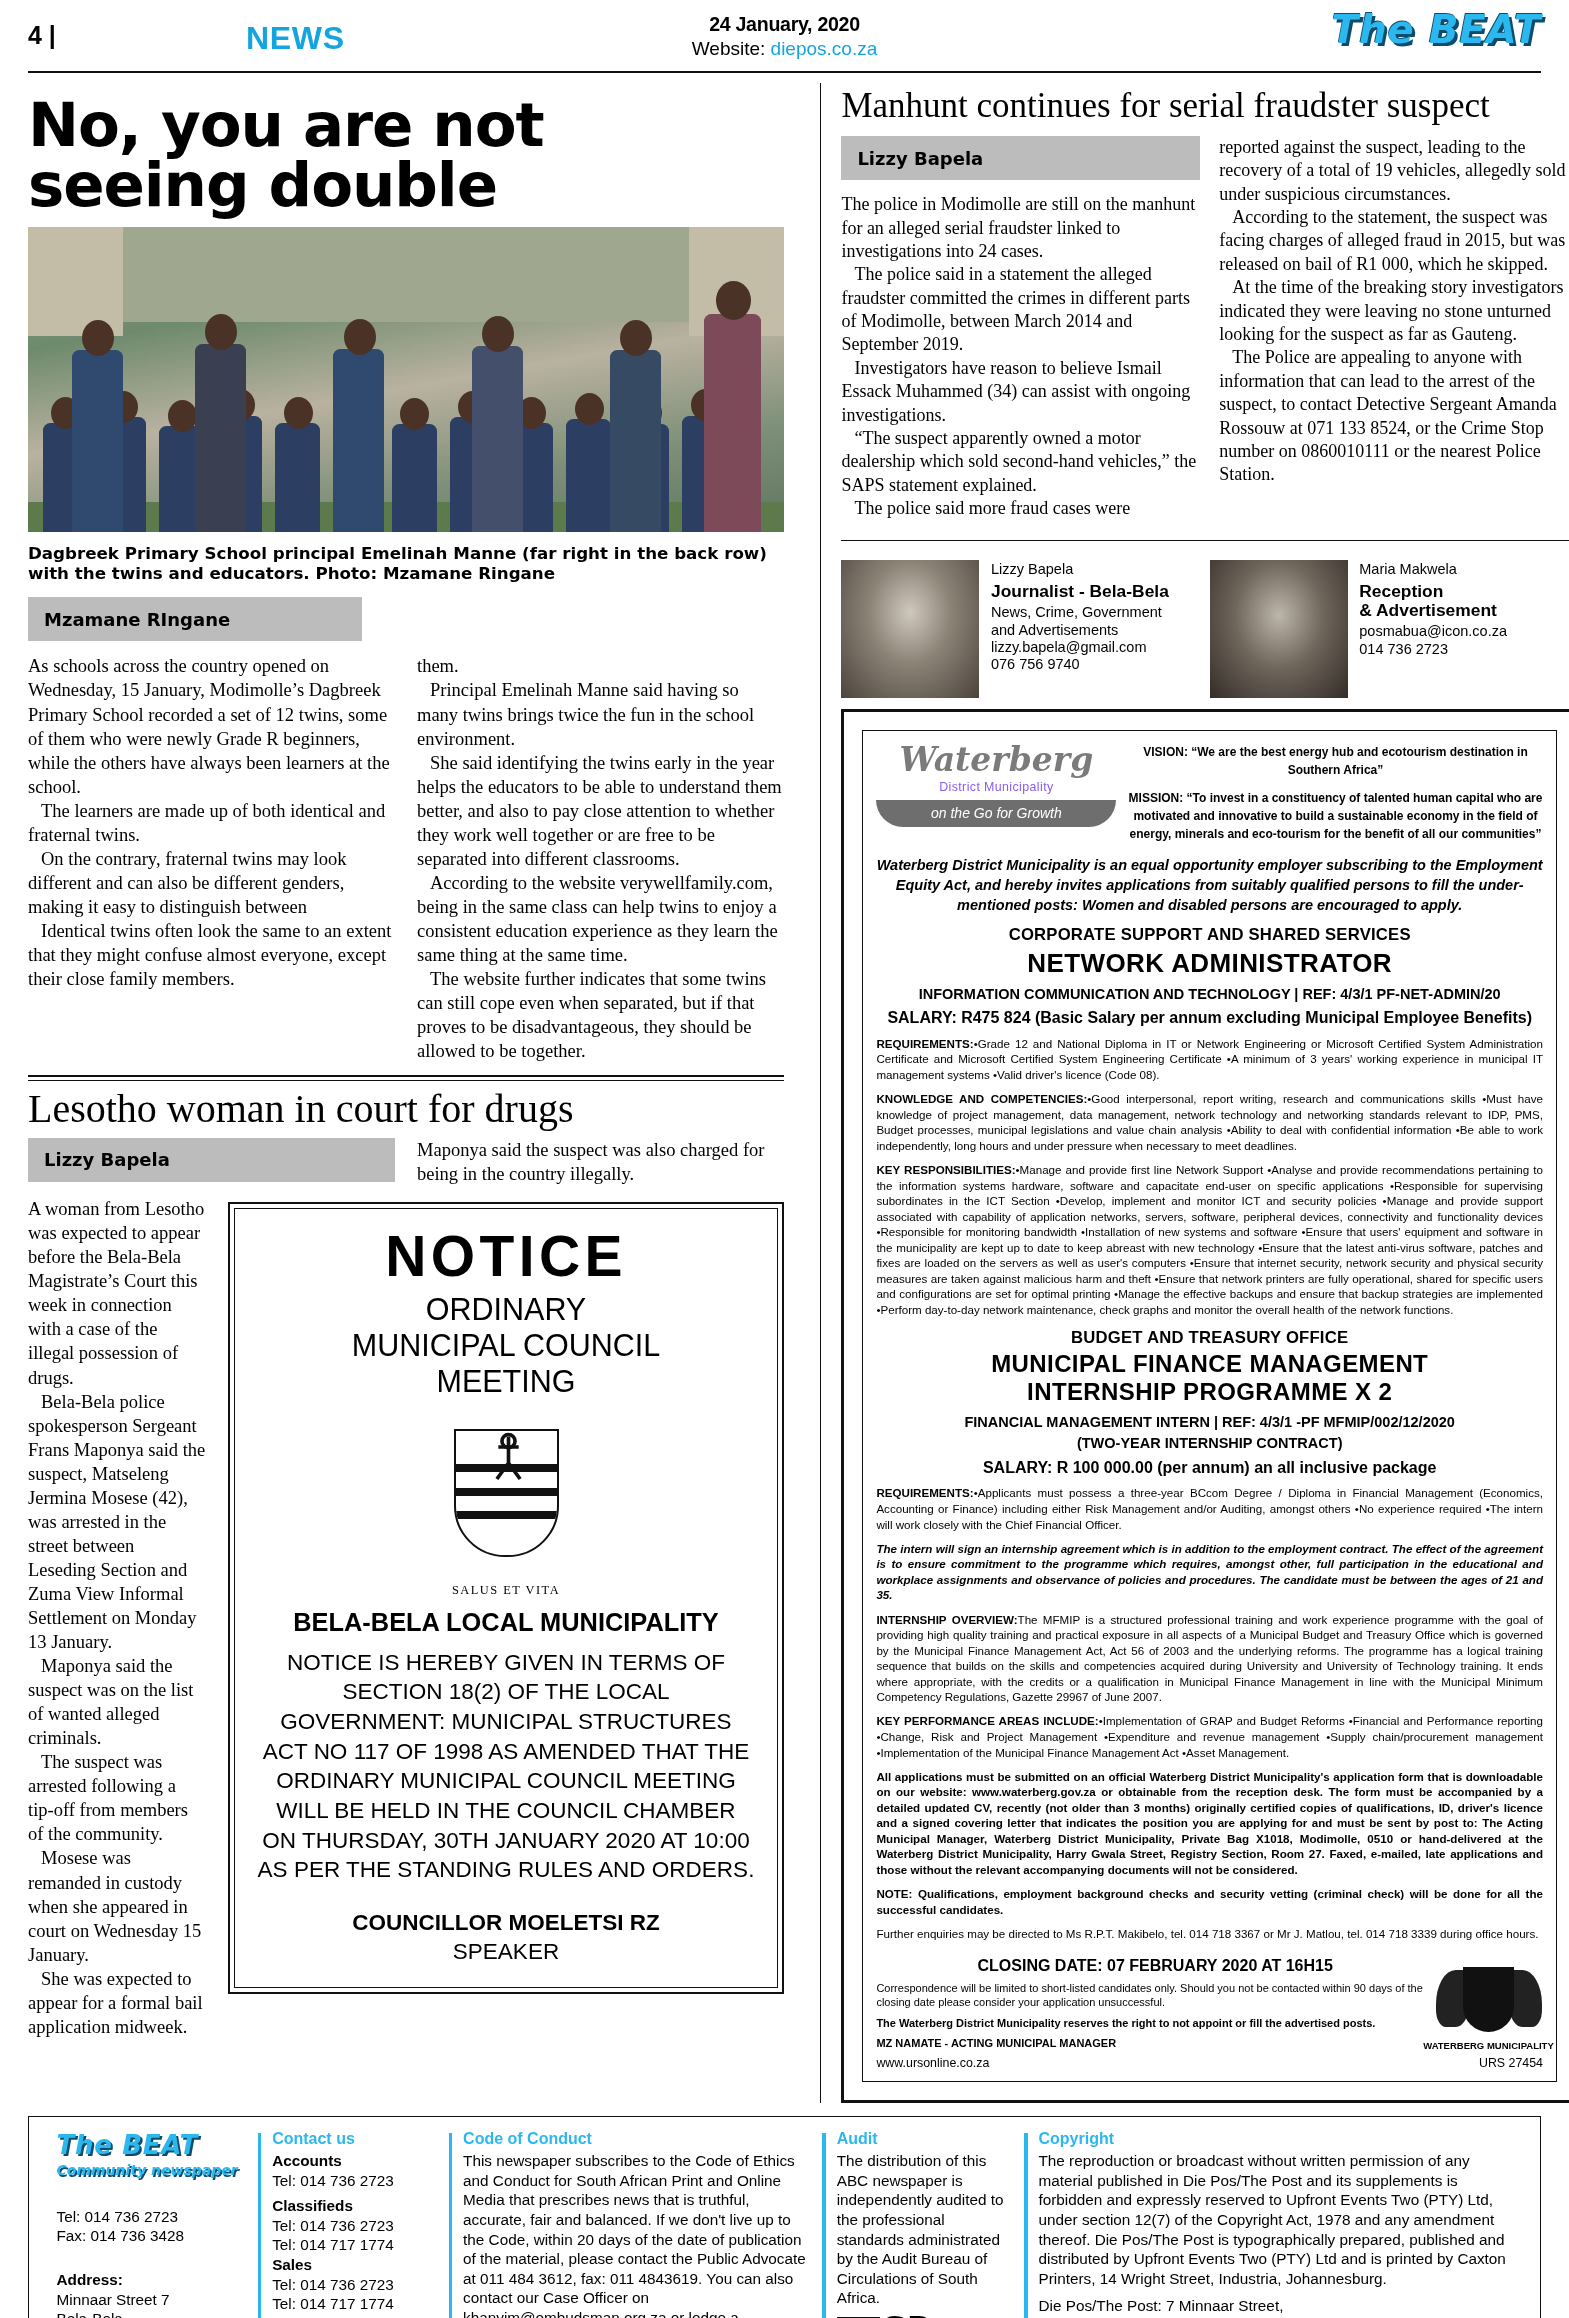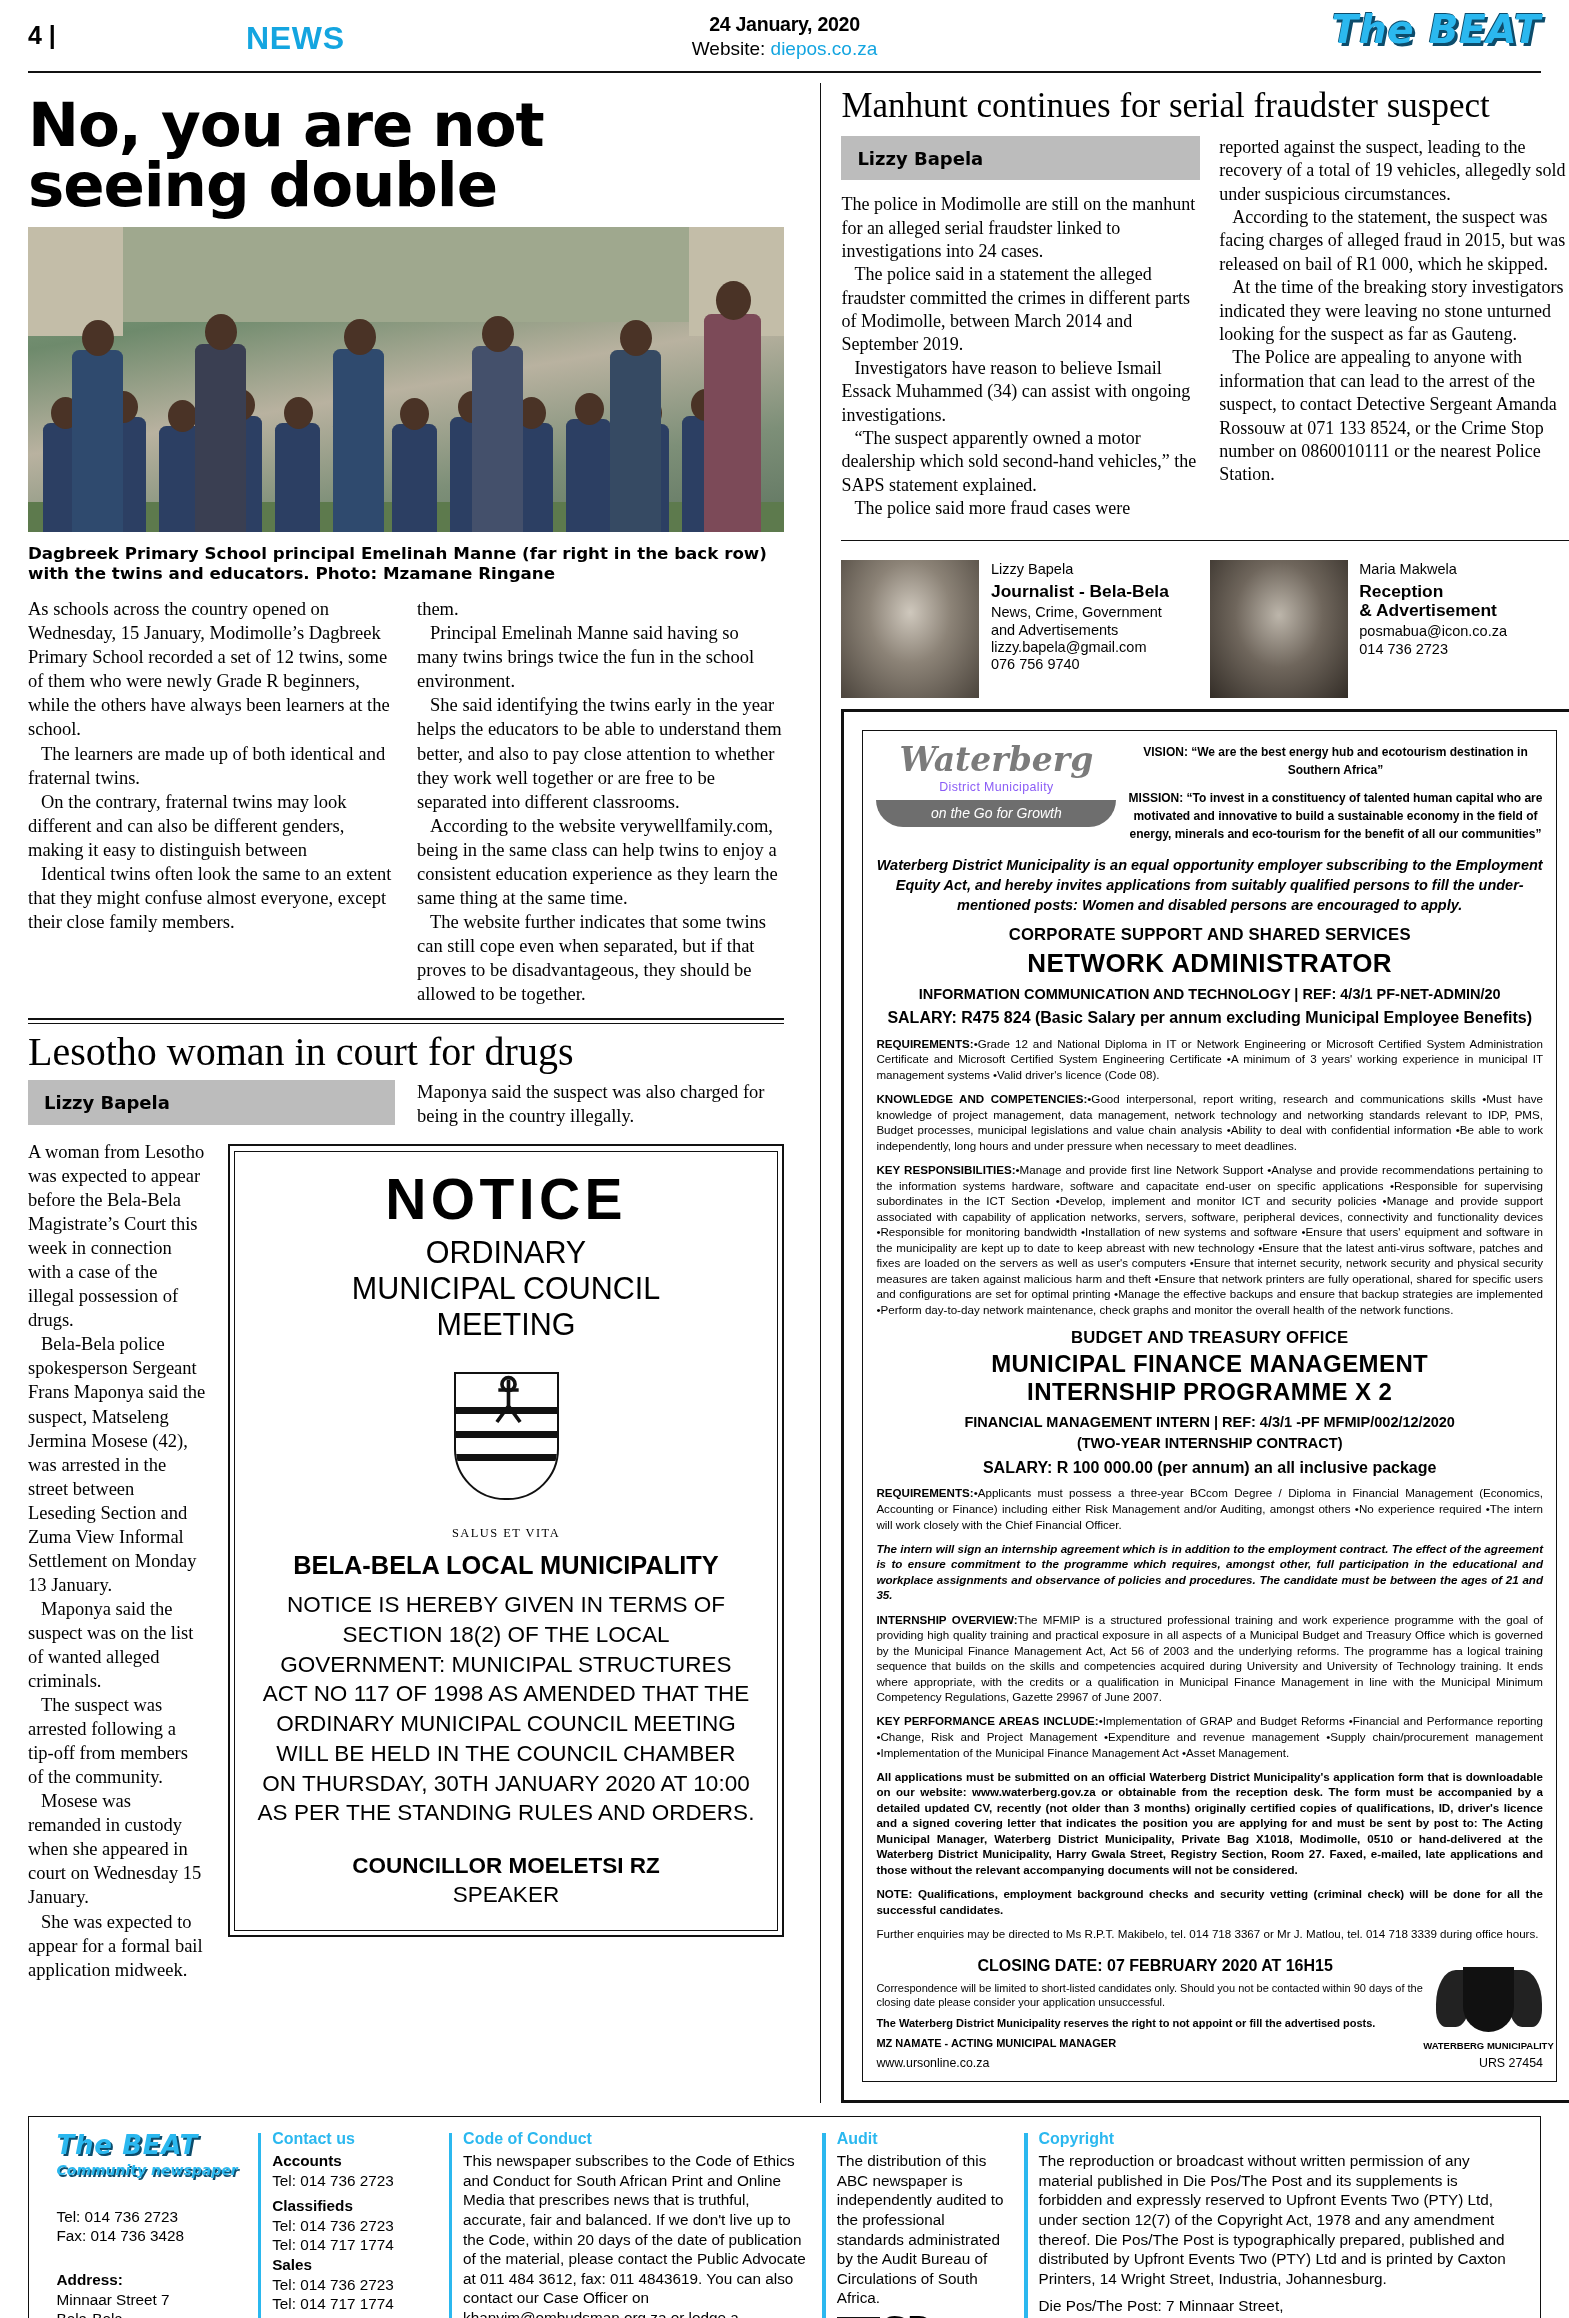--- a/index.html
+++ b/index.html
@@ -231,20 +231,21 @@
         <div class="kid" style="left:444px; width:51px; height:186px; background:#44506b;"></div>
         <div class="head" style="left:454px;bottom:180px; width:32px; height:36px;"></div>
         <div class="kid" style="left:582px; width:51px; height:182px; background:#364a63;"></div>
         <div class="head" style="left:592px;bottom:176px; width:32px; height:36px;"></div>
         <div class="kid" style="left:676px; width:57px; height:218px; background:#7c4a58;"></div>
         <div class="head" style="left:688px;bottom:212px; width:35px; height:39px;"></div>
       </div>
 
       <div class="caption">Dagbreek Primary School principal Emelinah Manne (far right in the back row) with the twins and educators. Photo: Mzamane Ringane</div>
 
+      <div class="byline-bar">Mzamane RIngane</div>
 
       <div class="body-cols">
         <div class="bc">
           <div class="artbody">
             <p class="first">As schools across the country opened on Wednesday, 15 January, Modimolle’s Dagbreek Primary School recorded a set of 12 twins, some of them who were newly Grade R beginners, while the others have always been learners at the school.</p>
             <p>The learners are made up of both identical and fraternal twins.</p>
             <p>On the contrary, fraternal twins may look different and can also be different genders, making it easy to distinguish between</p>
             <p>Identical twins often look the same to an extent that they might confuse almost everyone, except their close family members.</p>
           </div>
         </div>

